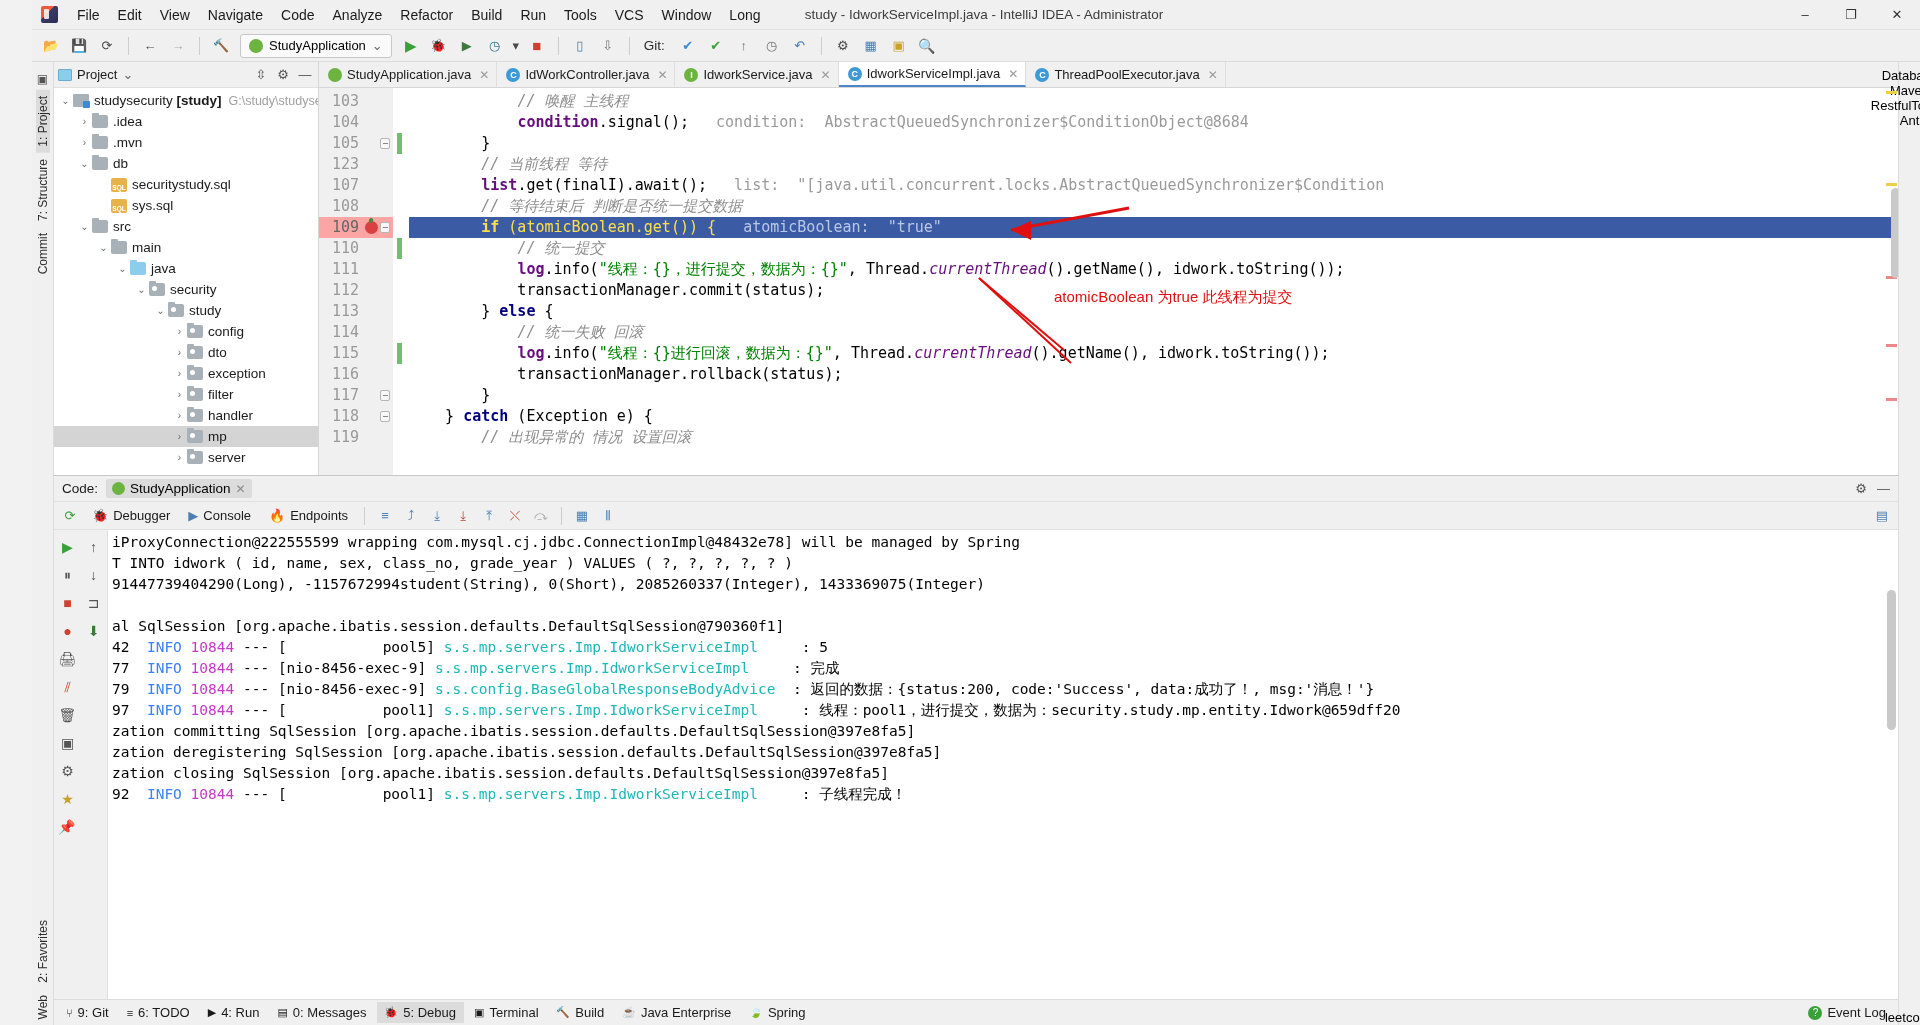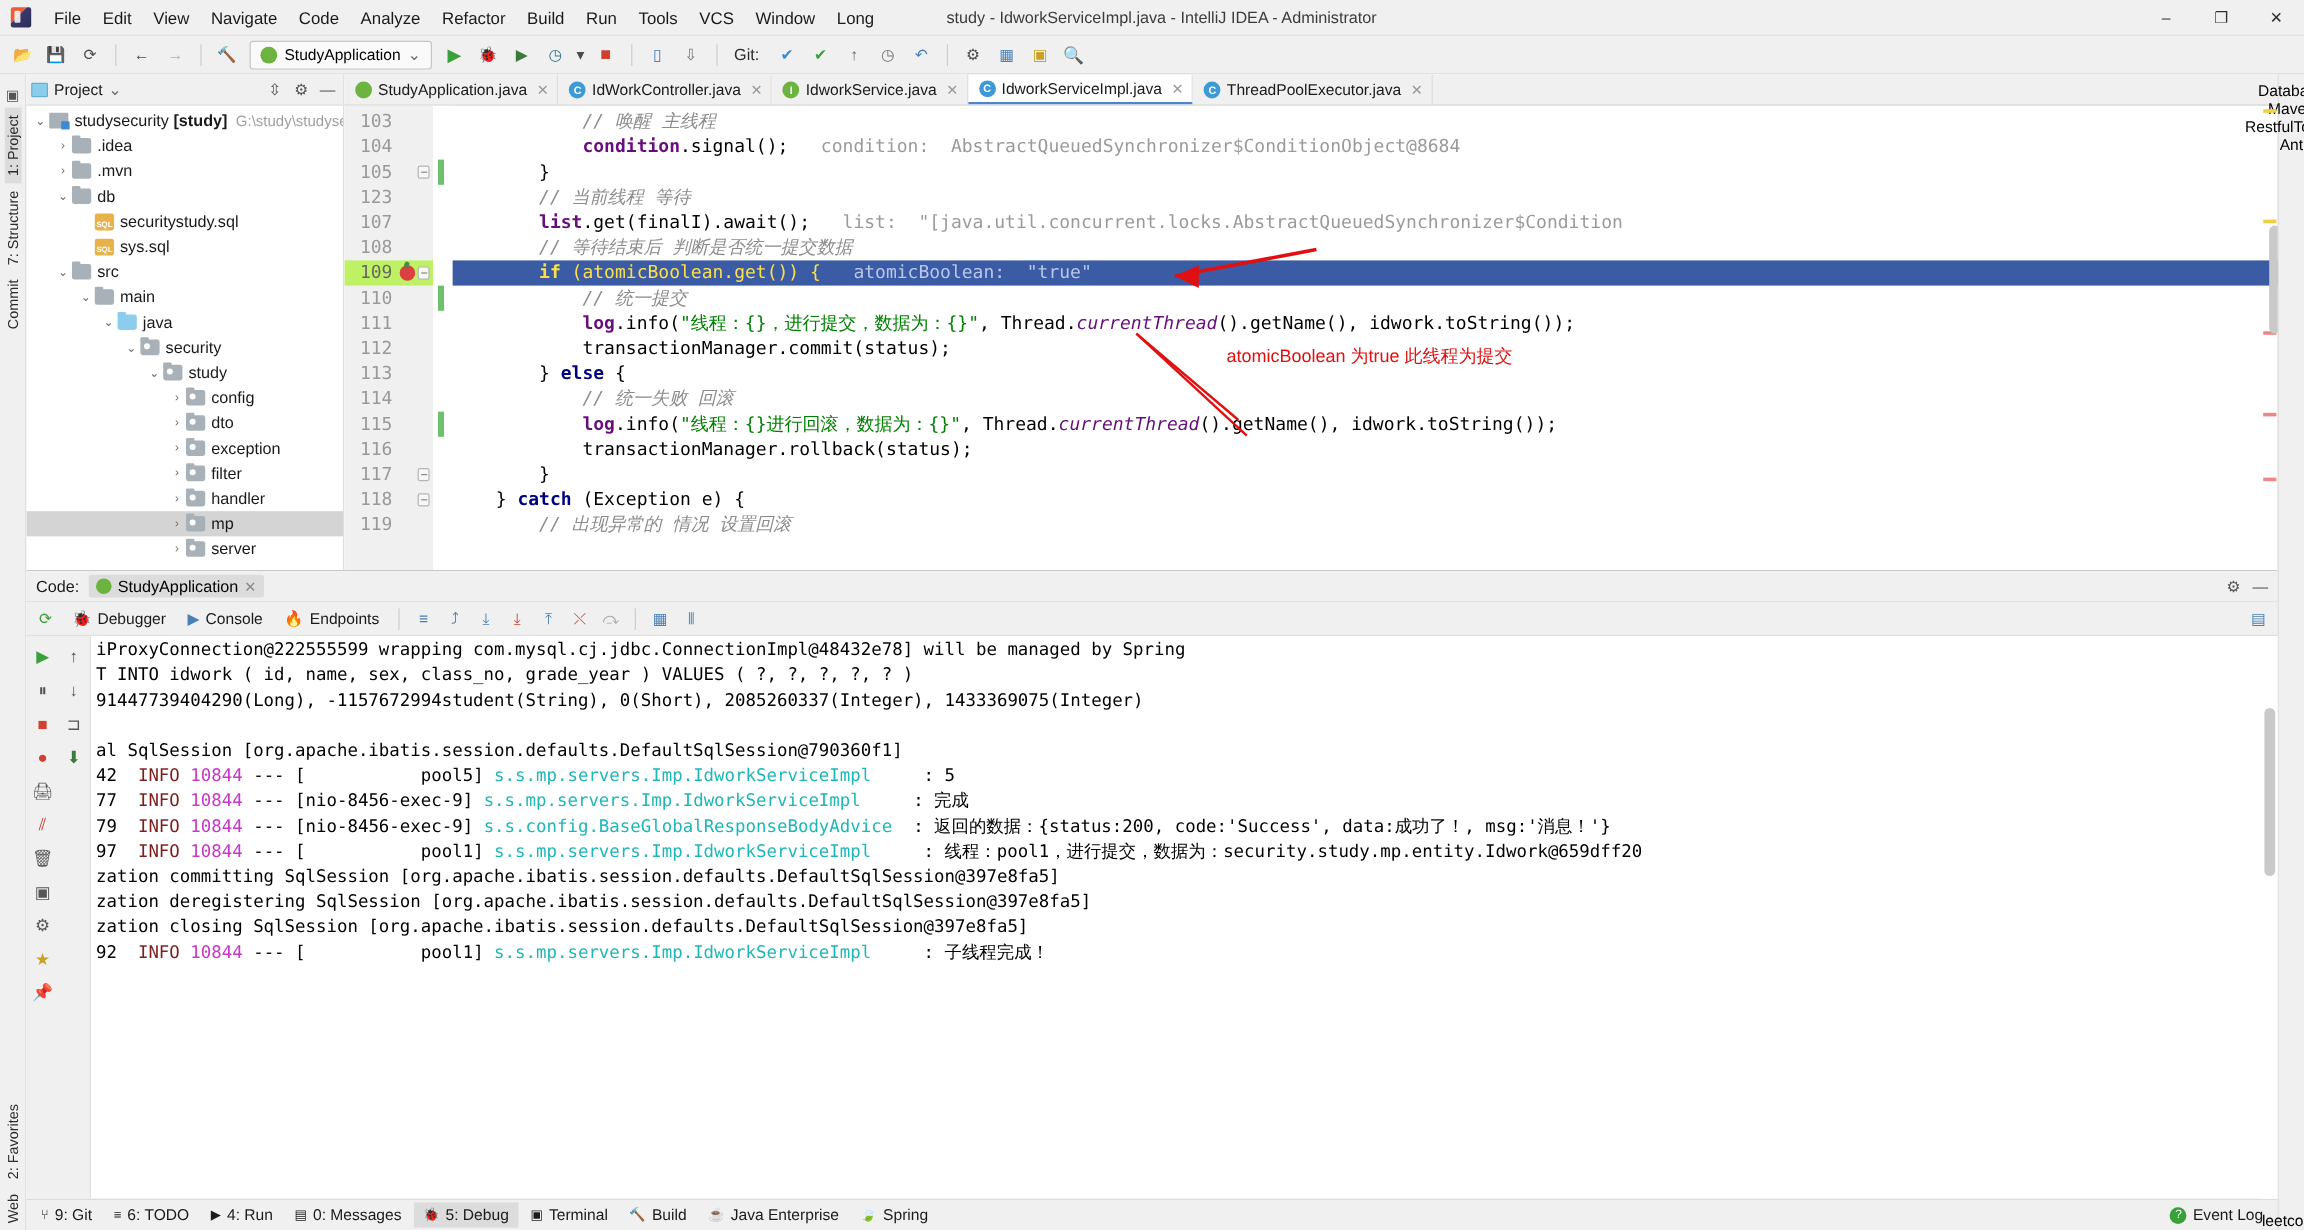--- a/index.html
+++ b/index.html
@@ -5,21 +5,21 @@
   * { box-sizing: border-box; }
   html, body {
     margin: 0; padding: 0;
     width: 1920px; height: 1025px;
     overflow: hidden;
     background: #f2f2f2;
     font-family: "Liberation Sans", sans-serif;
     font-size: 13px;
     color: #000;
   }
-  .app { position: relative; width: 1920px; height: 1025px; display: flex; flex-direction: column; }
+  .app { position: relative; width: 1920px; height: 1025px; display: flex; flex-direction: column; padding-left: 32px; }
 
   
   .titlebar {
     height: 30px; background: #f0f0f0; display: flex; align-items: center;
     border-bottom: 1px solid #e2e2e2; position: relative; flex: none;
   }
   .app-icon {
     width: 17px; height: 17px; margin-left: 9px; margin-right: 10px;
     background: linear-gradient(135deg,#f05a3a 0%,#f05a3a 40%,#3a3a6a 40%,#2c2c54 100%);
     border-radius: 2px; position: relative;
@@ -130,21 +130,21 @@
   .cls-ico.spring { background: #6cb33f; border-radius: 50%; }
   .etab .tclose { color: #999; font-size: 12px; margin-left: 3px; }
 
   .editor-body { flex: 1; display: flex; min-height: 0; position: relative; overflow: hidden; }
   .gutter {
     width: 74px; background: #f0f0f0; flex: none; text-align: right;
     font-family: "DejaVu Sans Mono", monospace; font-size: 15px; color: #999;
     padding-top: 3px; position: relative;
   }
   .gline { height: 21px; line-height: 21px; padding-right: 34px; position: relative; }
-  .gline.cur { background: #bef264; color: #666; }
+  .gline.cur { background: #fca5a5; color: #666; }
   .bp { position: absolute; right: 15px; top: 4px; width: 13px; height: 13px; border-radius: 50%; background: #d9403f; }
   .bp::after{ content:""; position:absolute; left:4px; top:-3px; width:4px; height:5px; background:#3f8f3f; border-radius:2px; transform:rotate(25deg);}
   .fold { position: absolute; right: 3px; top: 5px; width: 10px; height: 11px; border: 1px solid #b5b5b5; border-radius: 2px; background:#f7f7f7;}
   .fold::after{content:"";position:absolute;left:2px;top:4px;width:5px;height:1px;background:#888;}
   .code-stripe { width: 16px; background: #fff; flex: none; position: relative; }
   .code-stripe .chg { position: absolute; left: 4px; width: 5px; background: #6ec06e; }
 
   .code {
     flex: 1; position: relative; overflow: hidden; padding-top: 3px;
     font-family: "DejaVu Sans Mono", monospace; font-size: 15px; white-space: pre;
@@ -197,21 +197,21 @@
     display: flex; flex-direction: column; align-items: center; padding-top: 4px; gap: 2px;
   }
   .dvt-row { display: flex; gap: 2px; }
   .dvt { width: 24px; height: 26px; display: flex; align-items: center; justify-content: center; font-size: 14px; color: #555;}
 
   .console {
     flex: 1; background: #fff; overflow: hidden; padding: 2px 0 0 4px;
     font-family: "DejaVu Sans Mono", monospace; font-size: 14.5px; white-space: pre;
   }
   .lline { height: 21px; line-height: 21px; }
-  .c-info { color: #7f1d1d; }
+  .c-info { color: #3b82f6; }
   .c-pid  { color: #c838c8; }
   .c-cls  { color: #1eb7b7; }
   .c-def  { color: #000; }
 
   
   .bottombar {
     height: 26px; background: #f0f0f0; display: flex; align-items: center; gap: 2px;
     border-top: 1px solid #dcdcdc; padding: 0 4px; flex: none; font-size: 13px;
   }
   .bb-item { display: flex; align-items: center; gap: 5px; padding: 3px 8px; color: #1a1a1a; }

